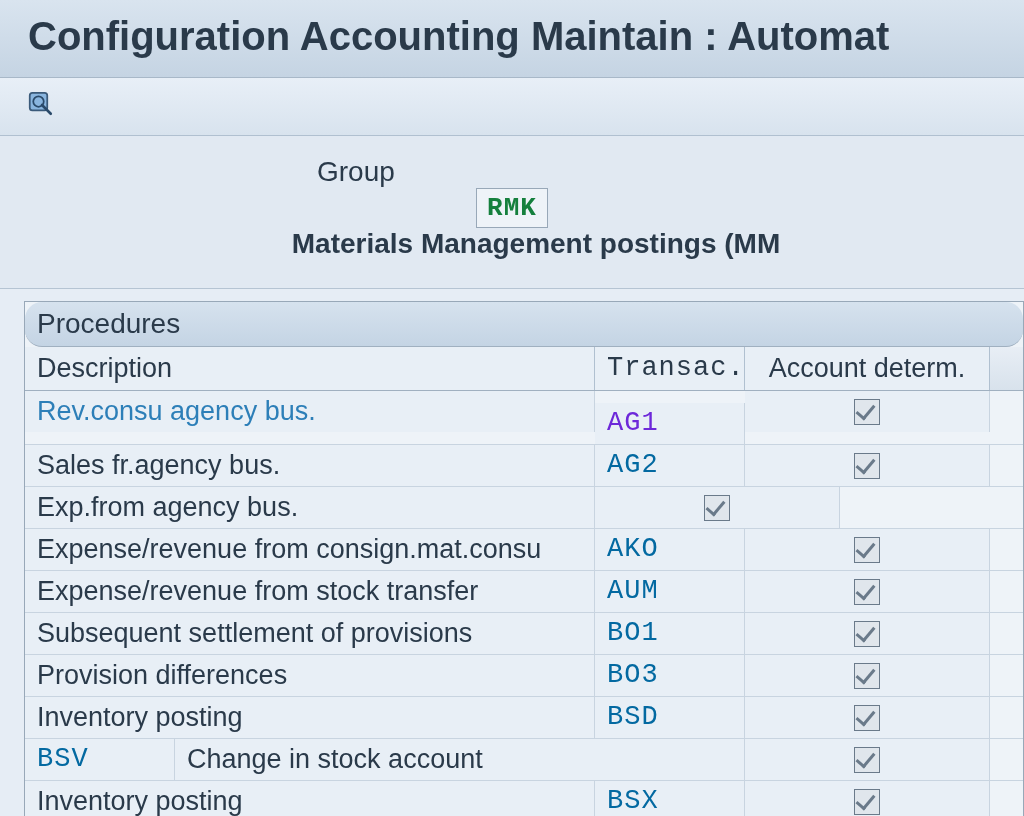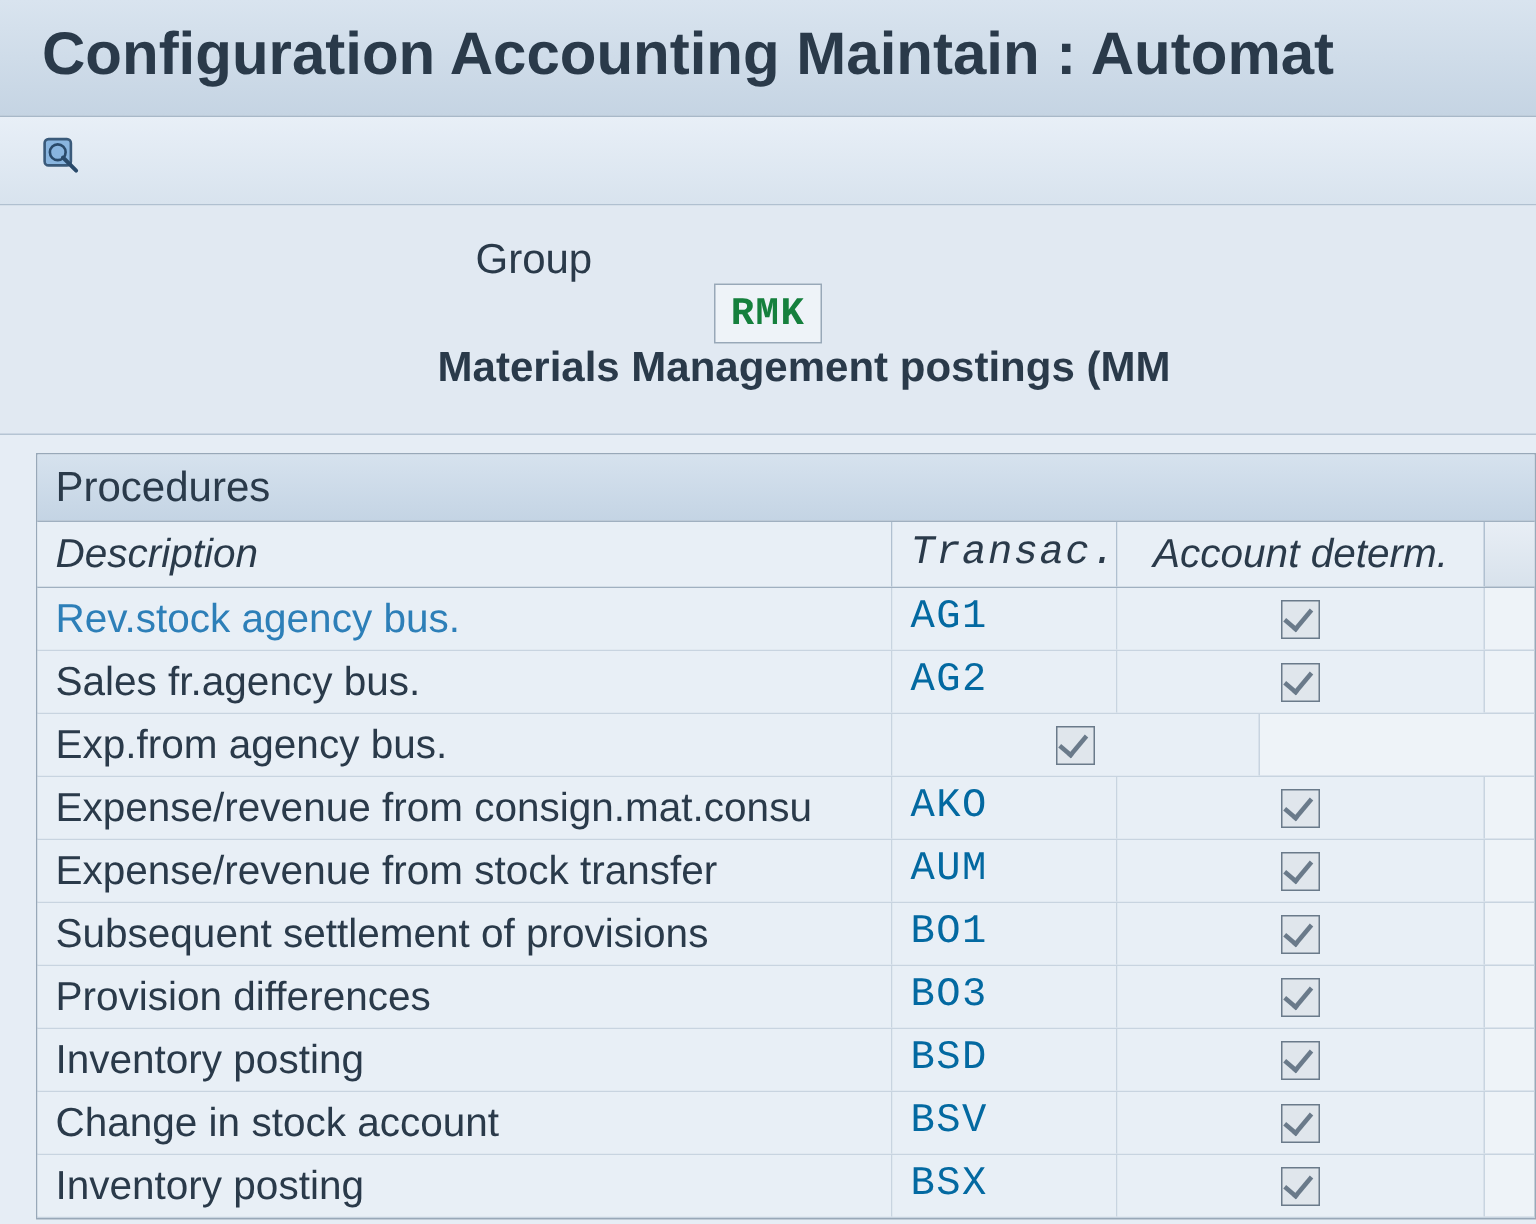--- a/index.html
+++ b/index.html
@@ -65,26 +65,26 @@
     margin: 12px 0 0 24px;
     border: 1px solid #98a8b8;
     background: #eef3f8;
   }
   .panel-header {
     background: linear-gradient(#d6e2ee, #c4d4e4);
     padding: 6px 12px;
     font-size: 28px;
     color: #2a3a4a;
     border-bottom: 1px solid #a0b0c0;
+    border-radius: 17px;
   }
   .grid-header {
     display: flex;
     background: linear-gradient(#e8eef5, #d8e2ec);
     border-bottom: 1px solid #a0b0c0;
-    font-style: italic;
   }
   .grid-header .cell {
     padding: 6px 12px;
     font-size: 27px;
     color: #2a3a4a;
     border-right: 1px solid #b0c0d0;
     white-space: nowrap;
     overflow: hidden;
   }
   .grid-body .row {
@@ -98,21 +98,21 @@
     white-space: nowrap;
     overflow: hidden;
     text-overflow: clip;
     height: 41px;
     line-height: 33px;
   }
   .col-desc { width: 570px; background:#e8eff6; color:#2a3a4a;}
   .col-trans { width: 150px; background:#e8eff6; font-family:"Courier New",monospace; letter-spacing:1px; color:#0369a1;}
   .col-acct { width: 245px; background:#e8eff6; text-align:center; display:flex; align-items:center; justify-content:center;}
   .row.selected .cell { color:#2d7fb8; }
-  .row.selected .col-trans { color:#0369a1; }
+  .row.selected .col-trans { color:#6d28d9;margin-top:12px; }
   .checkbox-ro {
     display:inline-block;
     width:26px; height:26px;
     border:1px solid #6a7a8a;
     background:#e0e6ec;
     position:relative;
   }
   .checkbox-ro::after{
     content:"";
     position:absolute;
@@ -150,21 +150,21 @@
 
 <div class="table-wrap">
   <div class="panel-header">Procedures</div>
   <div class="grid-header">
     <div class="cell col-desc">Description</div>
     <div class="cell col-trans">Transac...</div>
     <div class="cell col-acct">Account determ.</div>
   </div>
   <div class="grid-body" id="grid-body">
       <div class="row selected">
-        <div class="cell col-desc">Rev.stock agency bus.</div>
+        <div class="cell col-desc">Rev.consu agency bus.</div>
         <div class="cell col-trans">AG1</div>
         <div class="cell col-acct">
           <span class="checkbox-ro"></span>
         </div>
       </div>
       <div class="row">
         <div class="cell col-desc">Sales fr.agency bus.</div>
         <div class="cell col-trans">AG2</div>
         <div class="cell col-acct">
           <span class="checkbox-ro"></span>
@@ -205,22 +205,22 @@
         </div>
       </div>
       <div class="row">
         <div class="cell col-desc">Inventory posting</div>
         <div class="cell col-trans">BSD</div>
         <div class="cell col-acct">
           <span class="checkbox-ro"></span>
         </div>
       </div>
       <div class="row">
+        <div class="cell col-trans">BSV</div>
         <div class="cell col-desc">Change in stock account</div>
-        <div class="cell col-trans">BSV</div>
         <div class="cell col-acct">
           <span class="checkbox-ro"></span>
         </div>
       </div>
       <div class="row">
         <div class="cell col-desc">Inventory posting</div>
         <div class="cell col-trans">BSX</div>
         <div class="cell col-acct">
           <span class="checkbox-ro"></span>
         </div>

